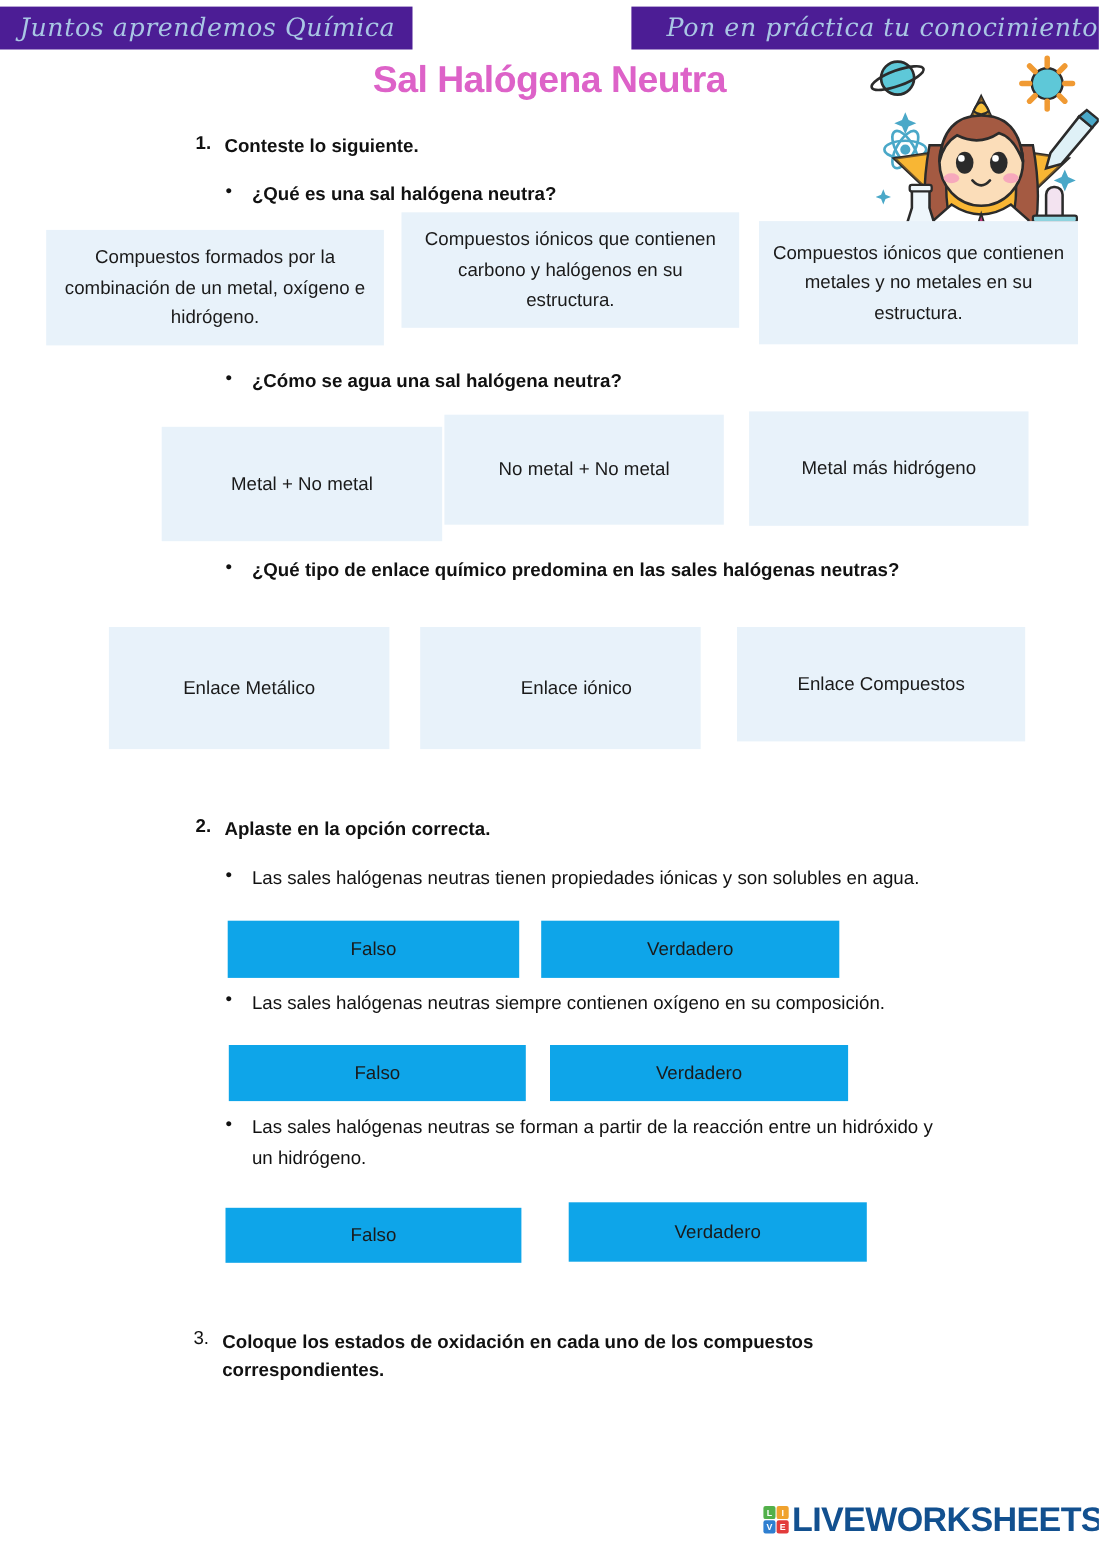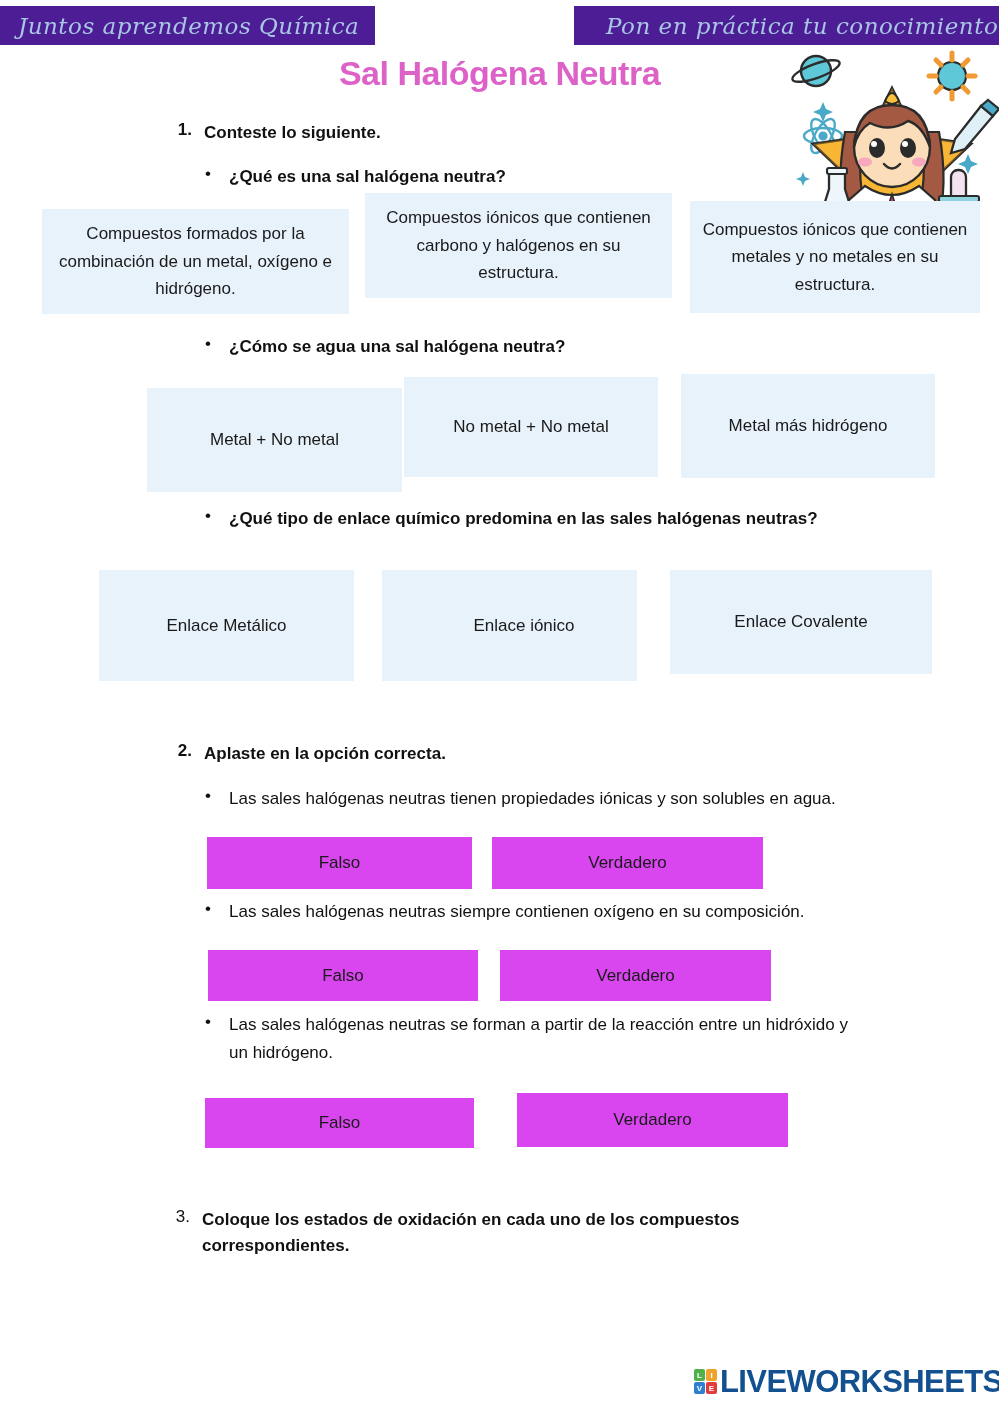--- a/index.html
+++ b/index.html
@@ -82,21 +82,21 @@
     text-align: center;
     font-size: 17px;
     color: #1a1a1a;
     line-height: 1.62;
     padding: 4px 10px;
   }
 
   
   .pbox {
     position: absolute;
-    background: #d946ef;
+    background: #0ea5e9;
     display: flex;
     align-items: center;
     justify-content: center;
     font-size: 17px;
     color: #1a1a1a;
   }
 
   
   .logo { position: absolute; left: 694px; top: 1366px; display: flex; align-items: center; }
   .logo-sq-wrap { display: flex; flex-direction: column; gap: 1px; margin-right: 3px; }
@@ -236,21 +236,21 @@
 <div class="abox" style="left:404px; top:377px; width:254px; height:100px;">No metal + No metal</div>
 <div class="abox" style="left:681px; top:374px; width:254px; height:104px;">Metal más hidrógeno</div>
 
 <div class="bullet-item bold" style="left:205px; top:505px; width:625px;">
   <span class="dot">•</span>
   <span class="btxt">¿Qué tipo de enlace químico predomina en las sales halógenas neutras?</span>
 </div>
 
 <div class="abox" style="left:99px; top:570px; width:255px; height:111px;">Enlace Metálico</div>
 <div class="abox" style="left:382px; top:570px; width:255px; height:111px;padding-left:39px;">Enlace iónico</div>
-<div class="abox" style="left:670px; top:570px; width:262px; height:104px;">Enlace Covalente</div>
+<div class="abox" style="left:670px; top:570px; width:262px; height:104px;">Enlace Compuestos</div>
 
 <div class="num-item" style="left:170px; top:741px;">
   <span class="num">2.</span>
   <span class="txt">Aplaste en la opción correcta.</span>
 </div>
 
 <div class="bullet-item" style="left:205px; top:785px; width:660px;">
   <span class="dot">•</span>
   <span class="btxt">Las sales halógenas neutras tienen propiedades iónicas y son solubles en agua.</span>
 </div>

